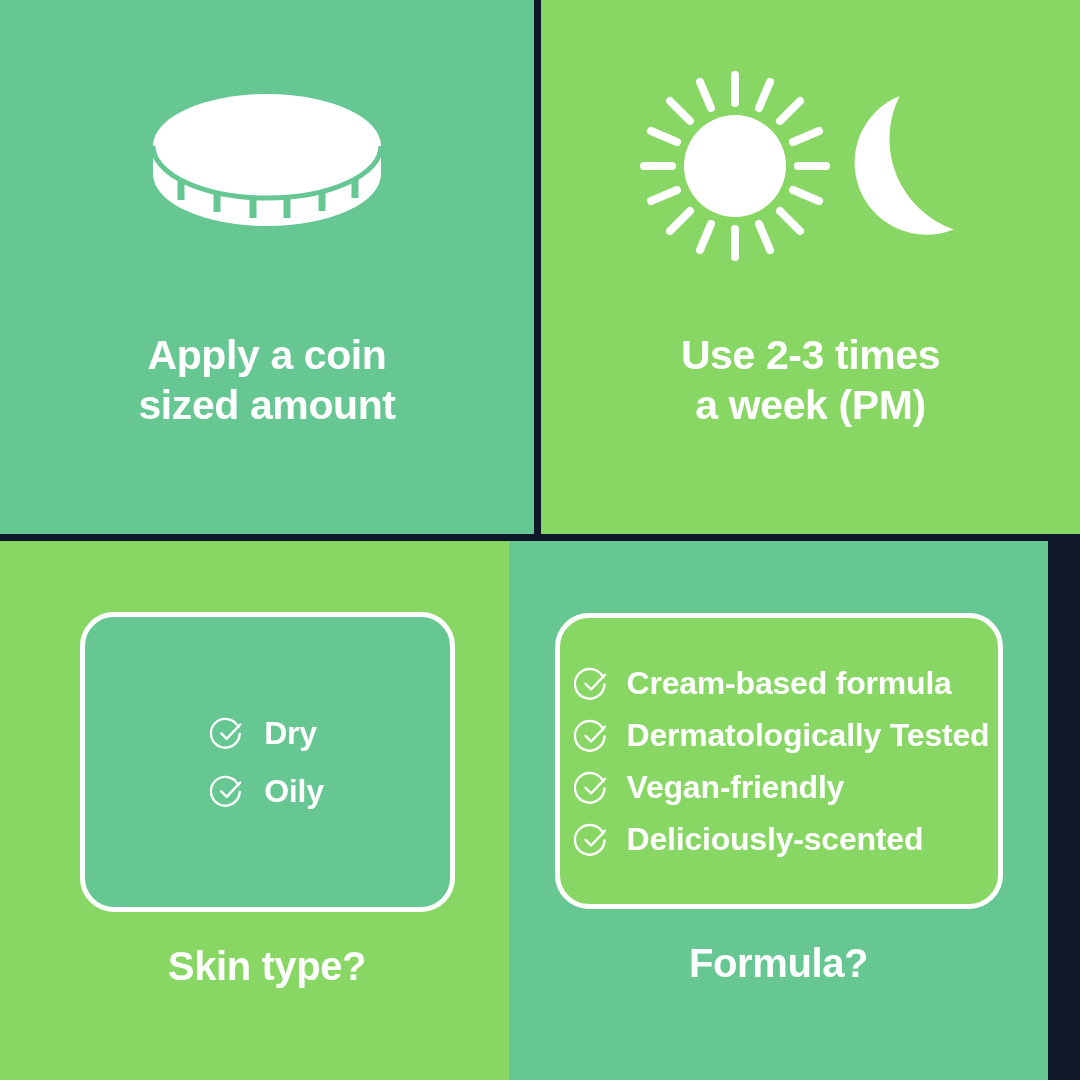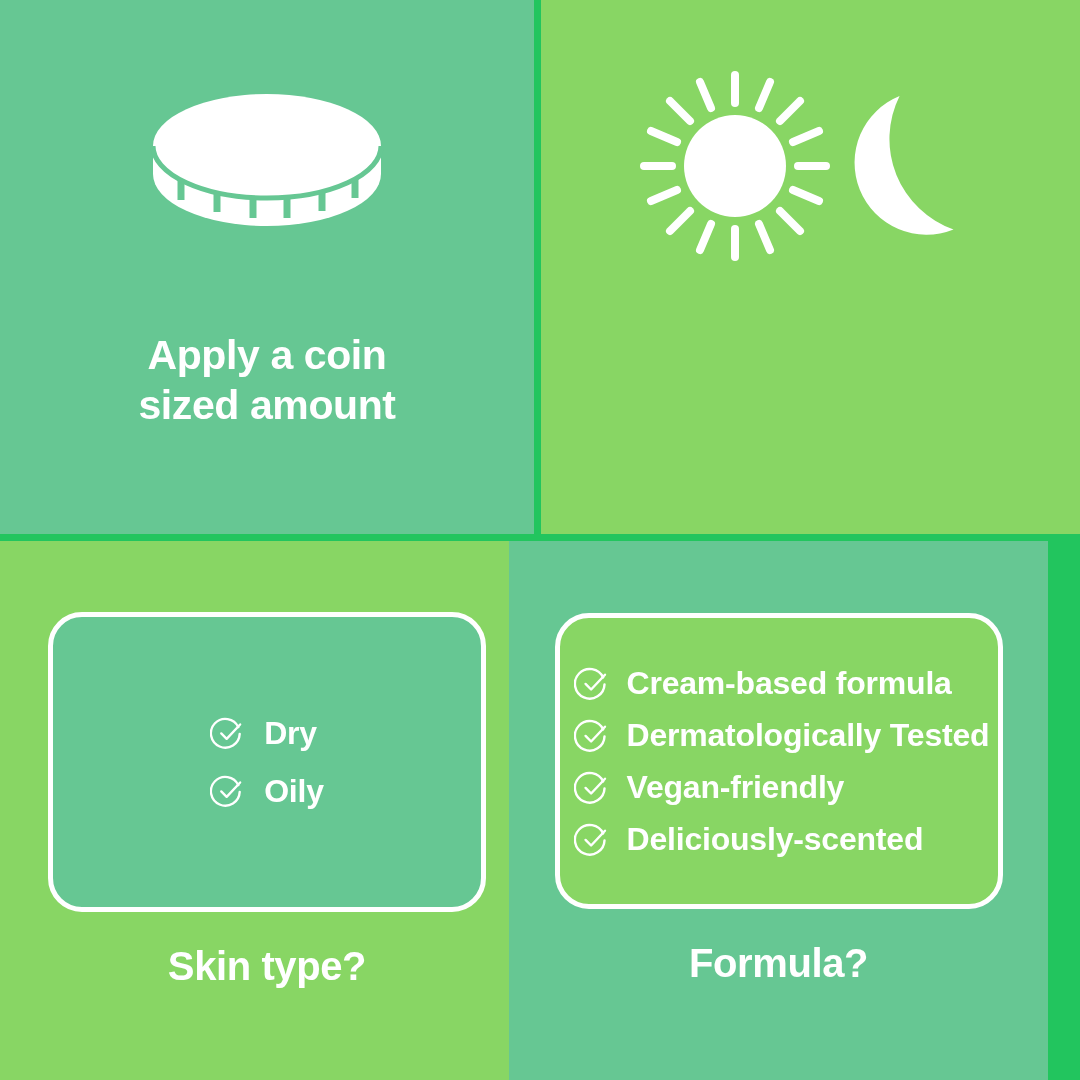--- a/index.html
+++ b/index.html
@@ -10,21 +10,21 @@
   }
   body {
     font-family: "Liberation Sans", sans-serif;
     -webkit-font-smoothing: antialiased;
   }
 
   .board {
     position: relative;
     width: 1080px;
     height: 1080px;
-    background: #22c55e;
+    background: #0f172a;
     overflow: hidden;
   }
 
   
   .quad {
     position: absolute;
     display: flex;
     flex-direction: column;
     align-items: center;
     overflow: hidden;
@@ -65,21 +65,21 @@
   
   .card {
     box-sizing: border-box;
     border: 5px solid #ffffff;
     border-radius: 34px;
     display: flex;
     flex-direction: column;
     justify-content: center;
   }
   .card-skin {
-    width: 438px;
+    width: 375px;
     height: 300px;
     margin-top: 71px;
     background: #66c793;
     align-items: center;
   }
   .card-formula {
     width: 448px;
     height: 296px;
     margin-top: 72px;
     background: #88d664;
@@ -197,20 +197,24 @@
           <g transform="translate(295,100) rotate(-22)">
             <path d="M 6 -72
                      A 72 72 0 1 0 6 72
                      A 96 96 0 0 1 6 -72 Z" fill="#ffffff"></path>
           </g>
 
         </svg>
       </div>
     </div>
 
+    <div class="caption">
+      <span>Use 2-3 times</span>
+      <span>a week (PM)</span>
+    </div>
   </section>
 
   <section class="quad quad-bl">
 
     <div class="card card-skin">
       <ul class="check-list">
 
         <li class="check-row">
           <svg class="check-icon" viewBox="0 0 40 40" aria-hidden="true">
             <path d="M31.5 13.5 A16 16 0 1 0 33 21" fill="none" stroke="#ffffff" stroke-width="2.6" stroke-linecap="round"></path>

